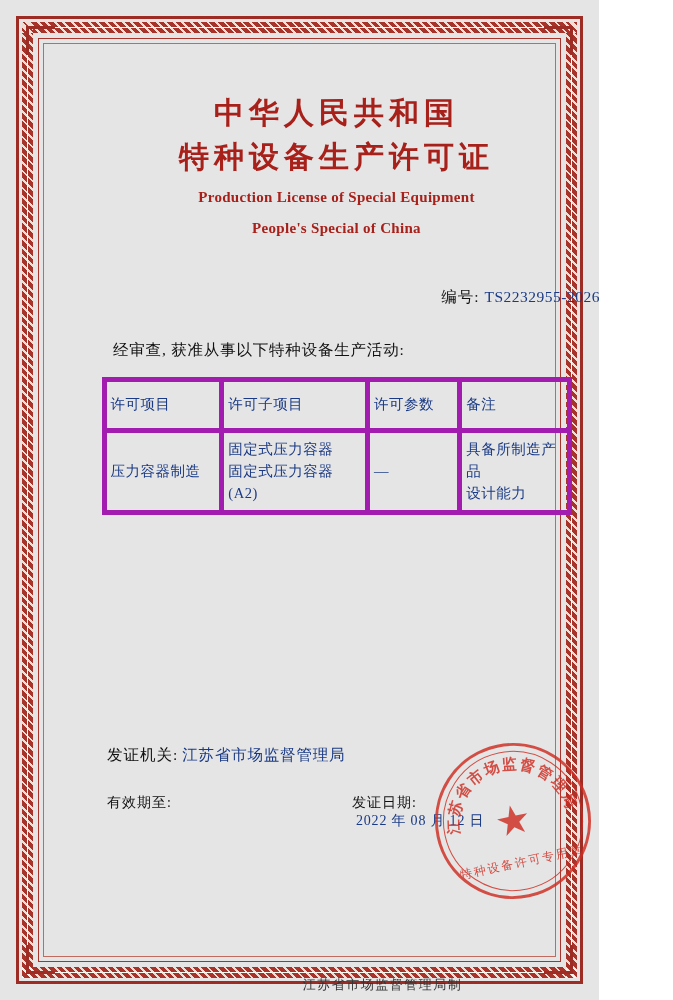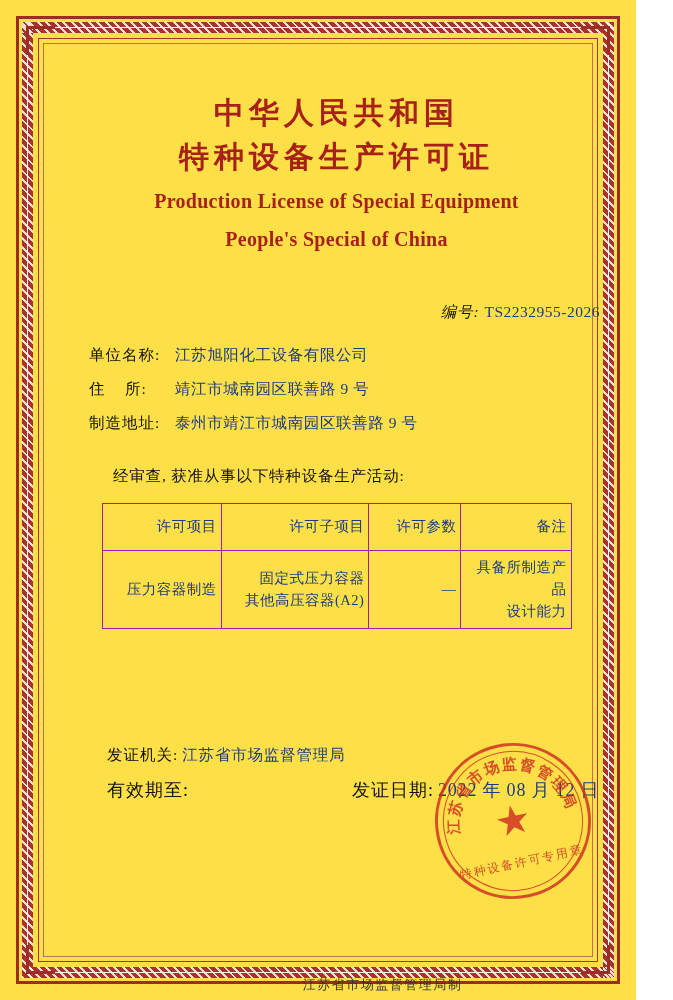--- a/index.html
+++ b/index.html
@@ -14,22 +14,21 @@
     color: #1a1a1a;
     position: relative;
     overflow: hidden;
   }
 
   .certificate {
     position: absolute;
     left: 0; top: 0;
     width: 599px;
     height: 1000px;
-    background: #fde047;
-    padding-left: 37px;
+    background: #e5e5e5;
   }
 
   
   .border-outer {
     position: absolute;
     left: 16px; top: 16px;
     right: 16px; bottom: 16px;
     border: 3px solid #9c2c24;
   }
   .border-pattern {
@@ -104,36 +103,36 @@
   .title-cn {
     color: #a8201a;
     font-size: 30px;
     font-weight: bold;
     letter-spacing: 5px;
     line-height: 1.45;
     font-family: "DejaVu Serif", "Liberation Serif", serif;
   }
   .title-en {
     color: #a8201a;
-    font-size: 20px;
+    font-size: 15px;
     font-weight: bold;
     letter-spacing: 0.3px;
     line-height: 1.5;
     margin-top: 8px;
     font-family: "Liberation Serif", "DejaVu Serif", serif;
   }
 
   .serial-row {
     margin-top: 48px;
     text-align: right;
     padding-right: 18px;
     font-size: 15.5px;
     letter-spacing: 1px;
   }
-  .serial-row .label { color: #111; font-style: italic; }
+  .serial-row .label { color: #111; }
   .serial-row .value {
     color: #1a3a86;
     font-family: "Liberation Serif", "DejaVu Serif", serif;
     letter-spacing: 0.5px;
   }
 
   .fields {
     margin-top: 22px;
     padding-left: 34px;
   }
@@ -163,22 +162,22 @@
   }
 
   table.license-table {
     margin: 16px auto 0 auto;
     border-collapse: collapse;
     width: 470px;
     color: #1a3a86;
   }
   table.license-table th,
   table.license-table td {
-    border: 1px solid #a21caf;
-    text-align: right;
+    border: 5px solid #a21caf;
+    text-align: left;
     font-size: 14.5px;
     letter-spacing: 0.5px;
     padding: 6px 4px;
     line-height: 1.5;
   }
   table.license-table th {
     height: 34px;
     font-weight: normal;
   }
   table.license-table td {
@@ -193,35 +192,35 @@
   .signature-area {
     position: absolute;
     left: 0;
     top: 690px;
     width: 563px;
   }
   .sig-line {
     display: flex;
     align-items: baseline;
     font-size: 15.5px;
-    margin-bottom: 12px;
+    margin-bottom: 28px;
     padding-left: 52px;
   }
   .sig-label { color: #111; letter-spacing: 1px; }
   .sig-value { color: #1a3a86; letter-spacing: 0.8px; margin-left: 4px; }
 
   .sig-row-2 {
     display: flex;
     align-items: flex-start;
-    font-size: 18px;
+    font-size: 14px;
     padding-left: 52px;
     margin-bottom: 8px;
   }
   .sig-row-2 .left-part { width: 245px; display: flex; }
-  .sig-row-2 .right-part { display: flex; }
+  .sig-row-2 .right-part { display: flex; flex-direction: column; }
 
   .sig-row-3 {
     font-size: 15.5px;
     padding-left: 297px;
   }
 
   .seal {
     position: absolute;
     left: 435px;
     top: 743px;
@@ -310,52 +309,38 @@
       <div class="title-cn">特种设备生产许可证</div>
       <div class="title-en">Production License of Special Equipment</div>
       <div class="title-en">People's Special of China</div>
     </div>
 
     <div class="serial-row">
       <span class="label">编号:</span>
       <span class="value">TS2232955-2026</span>
     </div>
 
-    <div class="fields">
-      <div class="field-line">
-        <span class="field-label">单位名称:</span>
-        <span class="field-value">江苏旭阳化工设备有限公司</span>
-      </div>
-      <div class="field-line">
-        <span class="field-label">住    所:</span>
-        <span class="field-value">靖江市城南园区联善路 9 号</span>
-      </div>
-      <div class="field-line">
-        <span class="field-label">制造地址:</span>
-        <span class="field-value">泰州市靖江市城南园区联善路 9 号</span>
-      </div>
-    </div>
 
     <div class="statement">经审查, 获准从事以下特种设备生产活动:</div>
 
     <table class="license-table">
       <thead>
         <tr>
           <th class="col1">许可项目</th>
           <th class="col2">许可子项目</th>
           <th class="col3">许可参数</th>
           <th class="col4">备注</th>
         </tr>
       </thead>
       <tbody>
         <tr>
           <td>压力容器制造</td>
           <td>
             <div>固定式压力容器</div>
-            <div>其他高压容器(A2)</div>
+            <div>固定式压力容器(A2)</div>
           </td>
           <td>—</td>
           <td>
             <div>具备所制造产品</div>
             <div>设计能力</div>
           </td>
         </tr>
       </tbody>
     </table>
 

